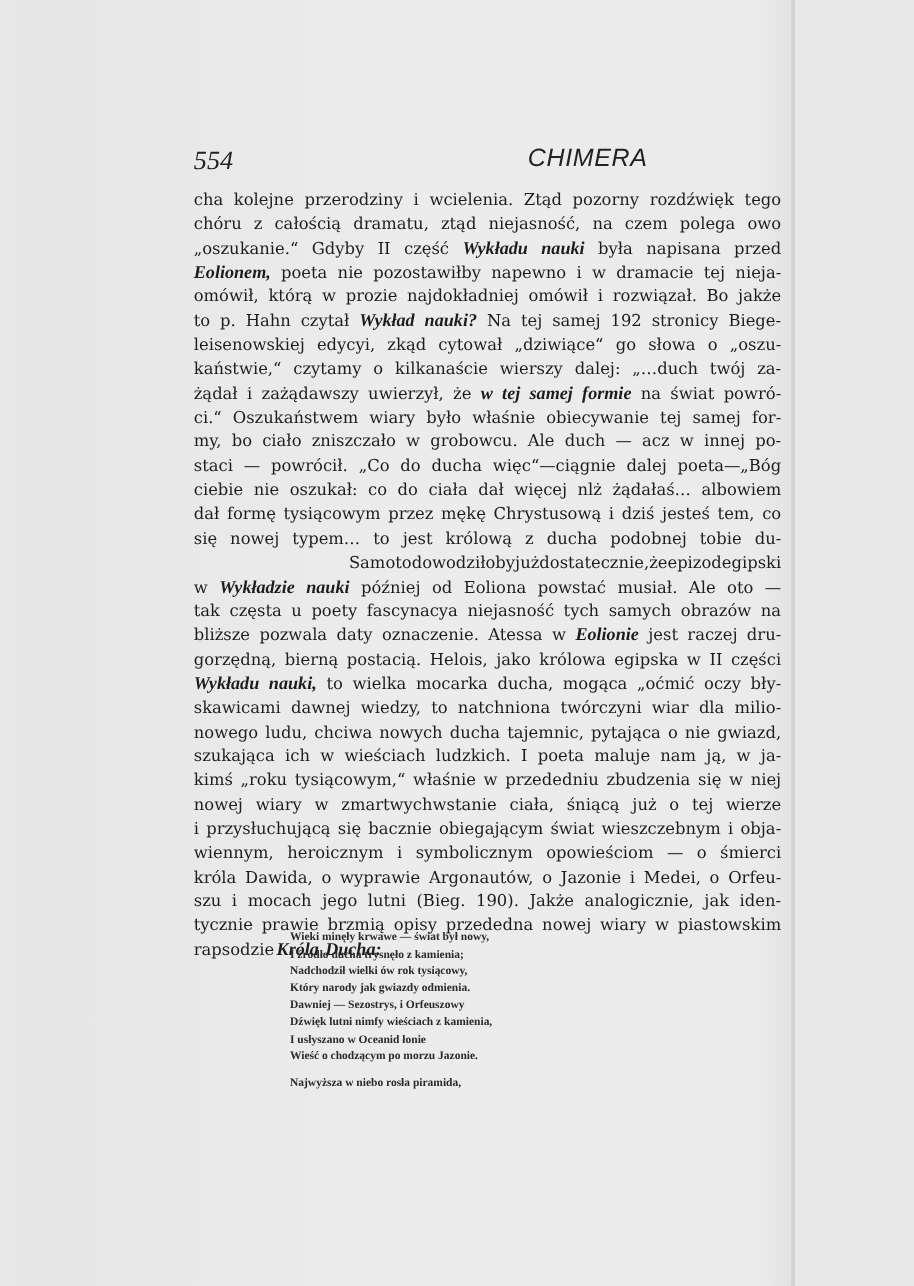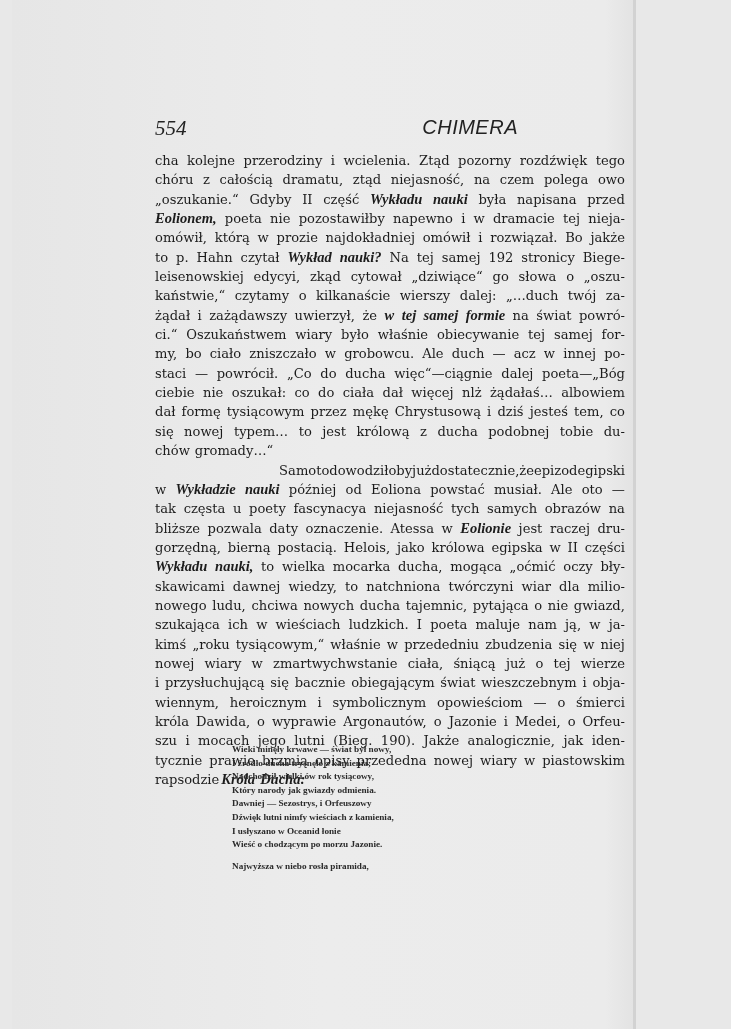--- a/index.html
+++ b/index.html
@@ -236,24 +236,20 @@
         <span class="w"><span>nowej</span></span>
         <span class="w"><span>typem…</span></span>
         <span class="w"><span>to</span></span>
         <span class="w"><span>jest</span></span>
         <span class="w"><span>królową</span></span>
         <span class="w"><span>z</span></span>
         <span class="w"><span>ducha</span></span>
         <span class="w"><span>podobnej</span></span>
         <span class="w"><span>tobie</span></span>
         <span class="w"><span>du-</span></span>
-      </div>
-      <div class="line last">
-        <span class="w" style="margin-right: 5px;"><span>chów</span></span>
-        <span class="w" style="margin-right: 5px;"><span>gromady…“</span></span>
       </div>
       <div class="line indent">
         <span class="w"><span>Samo</span></span>
         <span class="w"><span>to</span></span>
         <span class="w"><span>dowodziłoby</span></span>
         <span class="w"><span>już</span></span>
         <span class="w"><span>dostatecznie,</span></span>
         <span class="w"><span>że</span></span>
         <span class="w"><span>epizod</span></span>
         <span class="w"><span>egipski</span></span>

